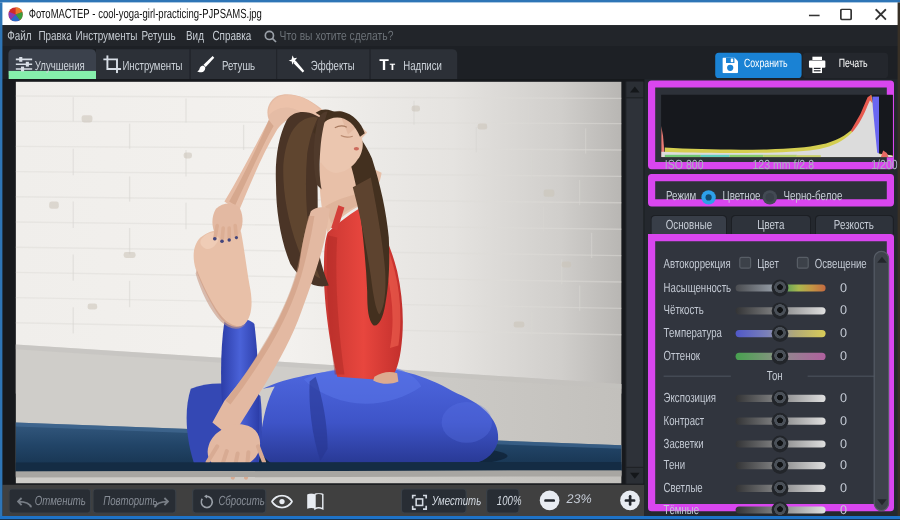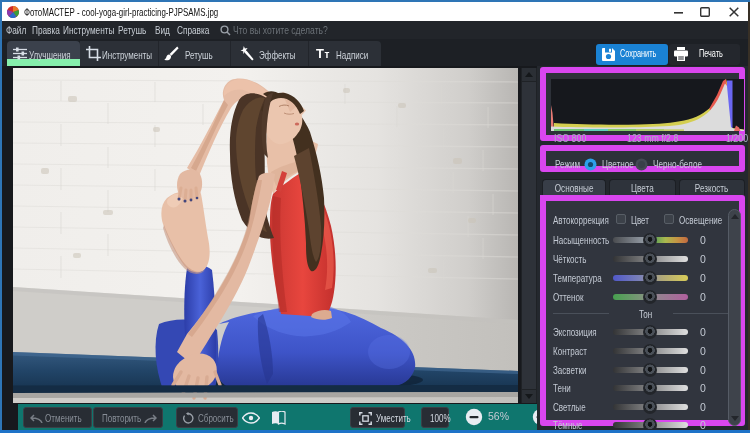--- a/index.html
+++ b/index.html
@@ -30,21 +30,21 @@
   .tbtn span { transform:scale(0.73,1); transform-origin:0 0; white-space:nowrap;}
   #btn-save { left:596px; width:72px; background:#1a82d4; }
   #btn-print { left:669px; width:71px; background:#24272d; }
 
   
   #canvas { position:absolute; left:2px; top:66px; width:535px; height:338px; background:#17191d; }
   #photo { position:absolute; left:11px; top:2px; width:505px; height:335px; }
   #vscroll { position:absolute; left:519px; top:2px; width:16px; height:335px; background:#1f2226; }
 
   
-  #bottombar { position:absolute; left:18px; top:404px; width:535px; height:26px; background:#0f766e; }
+  #bottombar { position:absolute; left:2px; top:404px; width:535px; height:26px; background:#404040;font-style:italic; }
   .bbtn { position:absolute; top:3px; height:21px; background:#282d34; border:1px solid #3a4047;
      border-radius:3px; font-size:11px; color:#878d96;}
   .bbtn span { transform:scale(0.73,1); transform-origin:0 0; white-space:nowrap;}
 
   
   #panel { position:absolute; left:537px; top:66px; width:212px; height:364px; background:#24282e; }
   .pbox { position:absolute; left:3px; width:205px; background:#2d3139; border:6px solid #d946ef; border-radius:3px;}
   #histbox { top:1px; height:74px; }
   #histo { position:absolute; left:5px; top:6px; width:193px; height:52px; background:#191c21; }
   #histinfo { position:absolute; left:0; top:59px; width:100%; font-size:11px; color:#aab3bf;}
@@ -375,21 +375,21 @@
       </svg>
       <span style="position:absolute;left:25px;top:4px;color:#d4dae2">Уместить</span>
       </div>
     <div class="bbtn" style="left:403px; width:28px;">
         <span style="position:absolute;left:8px;top:4px;color:#d4dae2">100%</span>
       </div>
         <svg class="abs" style="left:447px;top:4px" width="18" height="18" viewBox="0 0 18 18">
       <circle cx="9" cy="9" r="8.2" fill="#e8ecf2"></circle>
         <rect x="4.5" y="8" width="9" height="2.2" rx="1" fill="#22262c"></rect>
     </svg>
-    <div style="position:absolute;left:470px;top:6px;font-size:10.5px;color:#c3c9d3">56%</div>
+    <div style="position:absolute;left:470px;top:6px;font-size:10.5px;color:#c3c9d3">23%</div>
     <svg class="abs" style="left:514px;top:4px" width="18" height="18" viewBox="0 0 18 18">
       <circle cx="9" cy="9" r="8.2" fill="#e8ecf2"></circle>
         <rect x="4.5" y="8" width="9" height="2.2" rx="1" fill="#22262c"></rect>
       <rect x="8" y="4.5" width="2.2" height="9" rx="1" fill="#22262c"></rect>
     </svg>
   </div>
 
   <div id="panel">
     <div class="pbox" id="histbox">
       <svg id="histo" width="193" height="52" viewBox="0 0 193 52">

